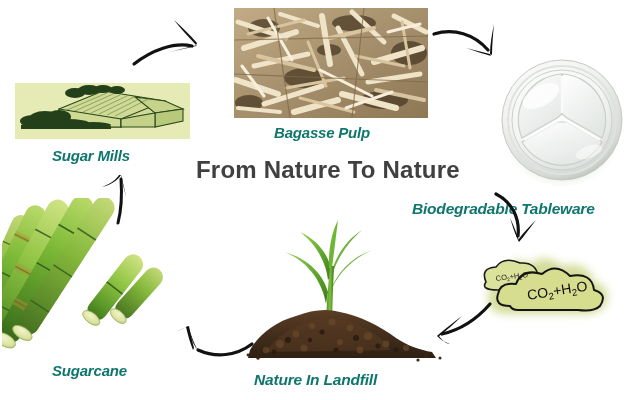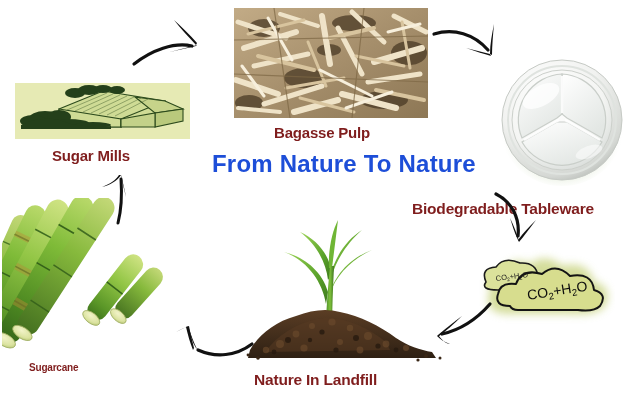--- a/index.html
+++ b/index.html
@@ -8,35 +8,35 @@
     background:#ffffff;
     font-family:"Liberation Sans", sans-serif;
     overflow:hidden;
     position:relative;
   }
   #stage{position:relative;width:640px;height:400px;overflow:hidden;background:#fff;}
 
   .label{
     position:absolute;
     font-weight:bold;
-    color:#7f1d1d;
+    color:#0f766e;
     white-space:nowrap;
     letter-spacing:-0.2px;
+    font-style:italic;
   }
 
   
   #title{
     position:absolute;
-    left:196px; top:150px;
+    left:196px; top:156px;
     font-size:24px;
     font-weight:bold;
-    color:#1d4ed8;
+    color:#404040;
     letter-spacing:0.2px;
     white-space:nowrap;
-    margin-left:16px;
   }
 
   
   #mill-img{
     position:absolute;left:15px;top:83px;width:175px;height:56px;
     background:#e6eab4;
     overflow:hidden;
   }
   #mill-img svg{display:block;}
 
@@ -69,21 +69,21 @@
 
   
   .arrow{position:absolute;}
 
   
   #lbl-sugar-mills{left:52px;  top:147px; font-size:15px;}
   #lbl-bagasse   {left:274px; top:124px; font-size:15px;}
   #lbl-tableware {left:412px; top:200px; font-size:15.5px;}
   #lbl-biodeg    {left:486px; top:327px; font-size:15.5px;}
   #lbl-compost   {left:254px; top:371px; font-size:15.5px;}
-  #lbl-sugarcane {left:29px;  top:362px; font-size:10px;}
+  #lbl-sugarcane {left:52px;  top:362px; font-size:15px;}
 </style>
 </head>
 <body>
 
 <div id="stage">
 
   <div id="title">From Nature To Nature</div>
 
   <div id="mill-img">
     <svg width="175" height="56" viewBox="0 0 175 56">

